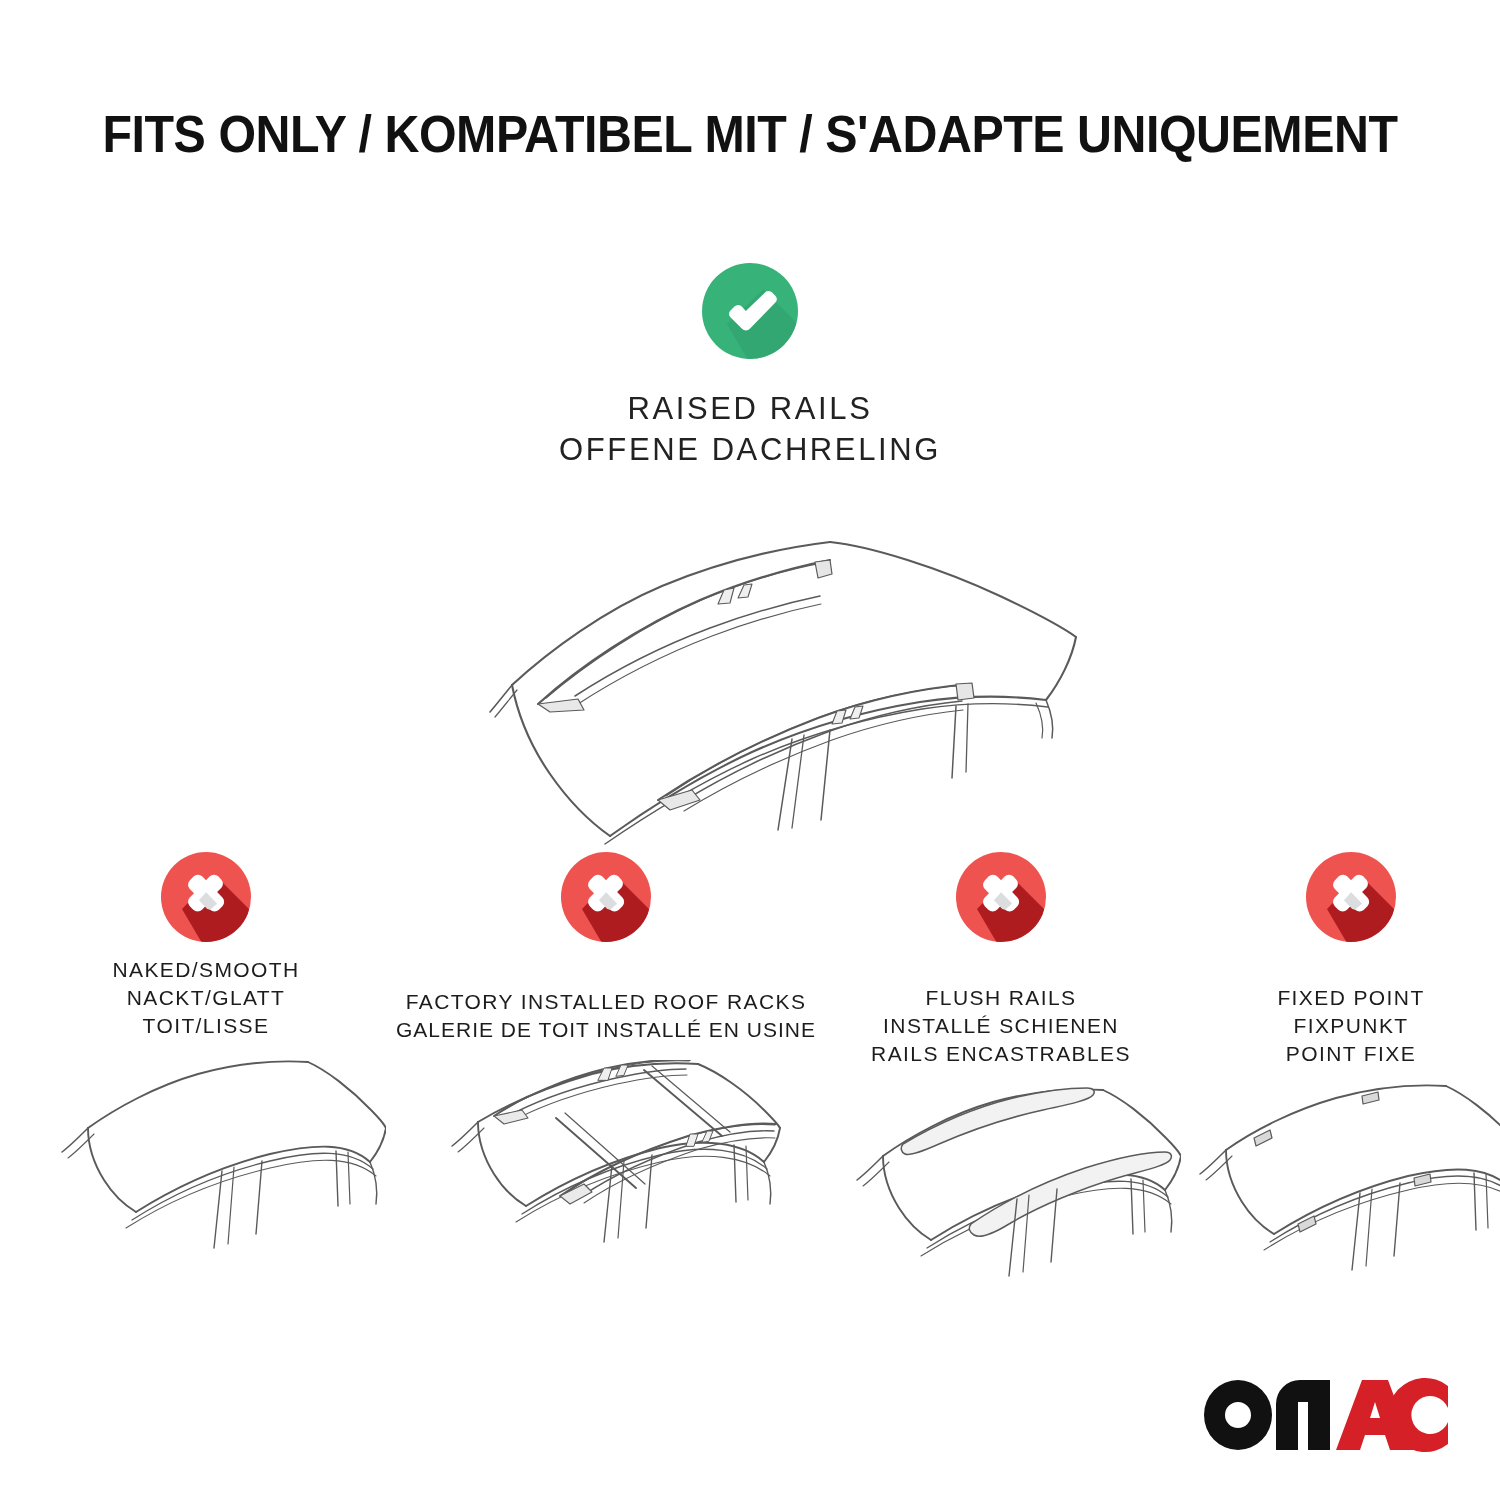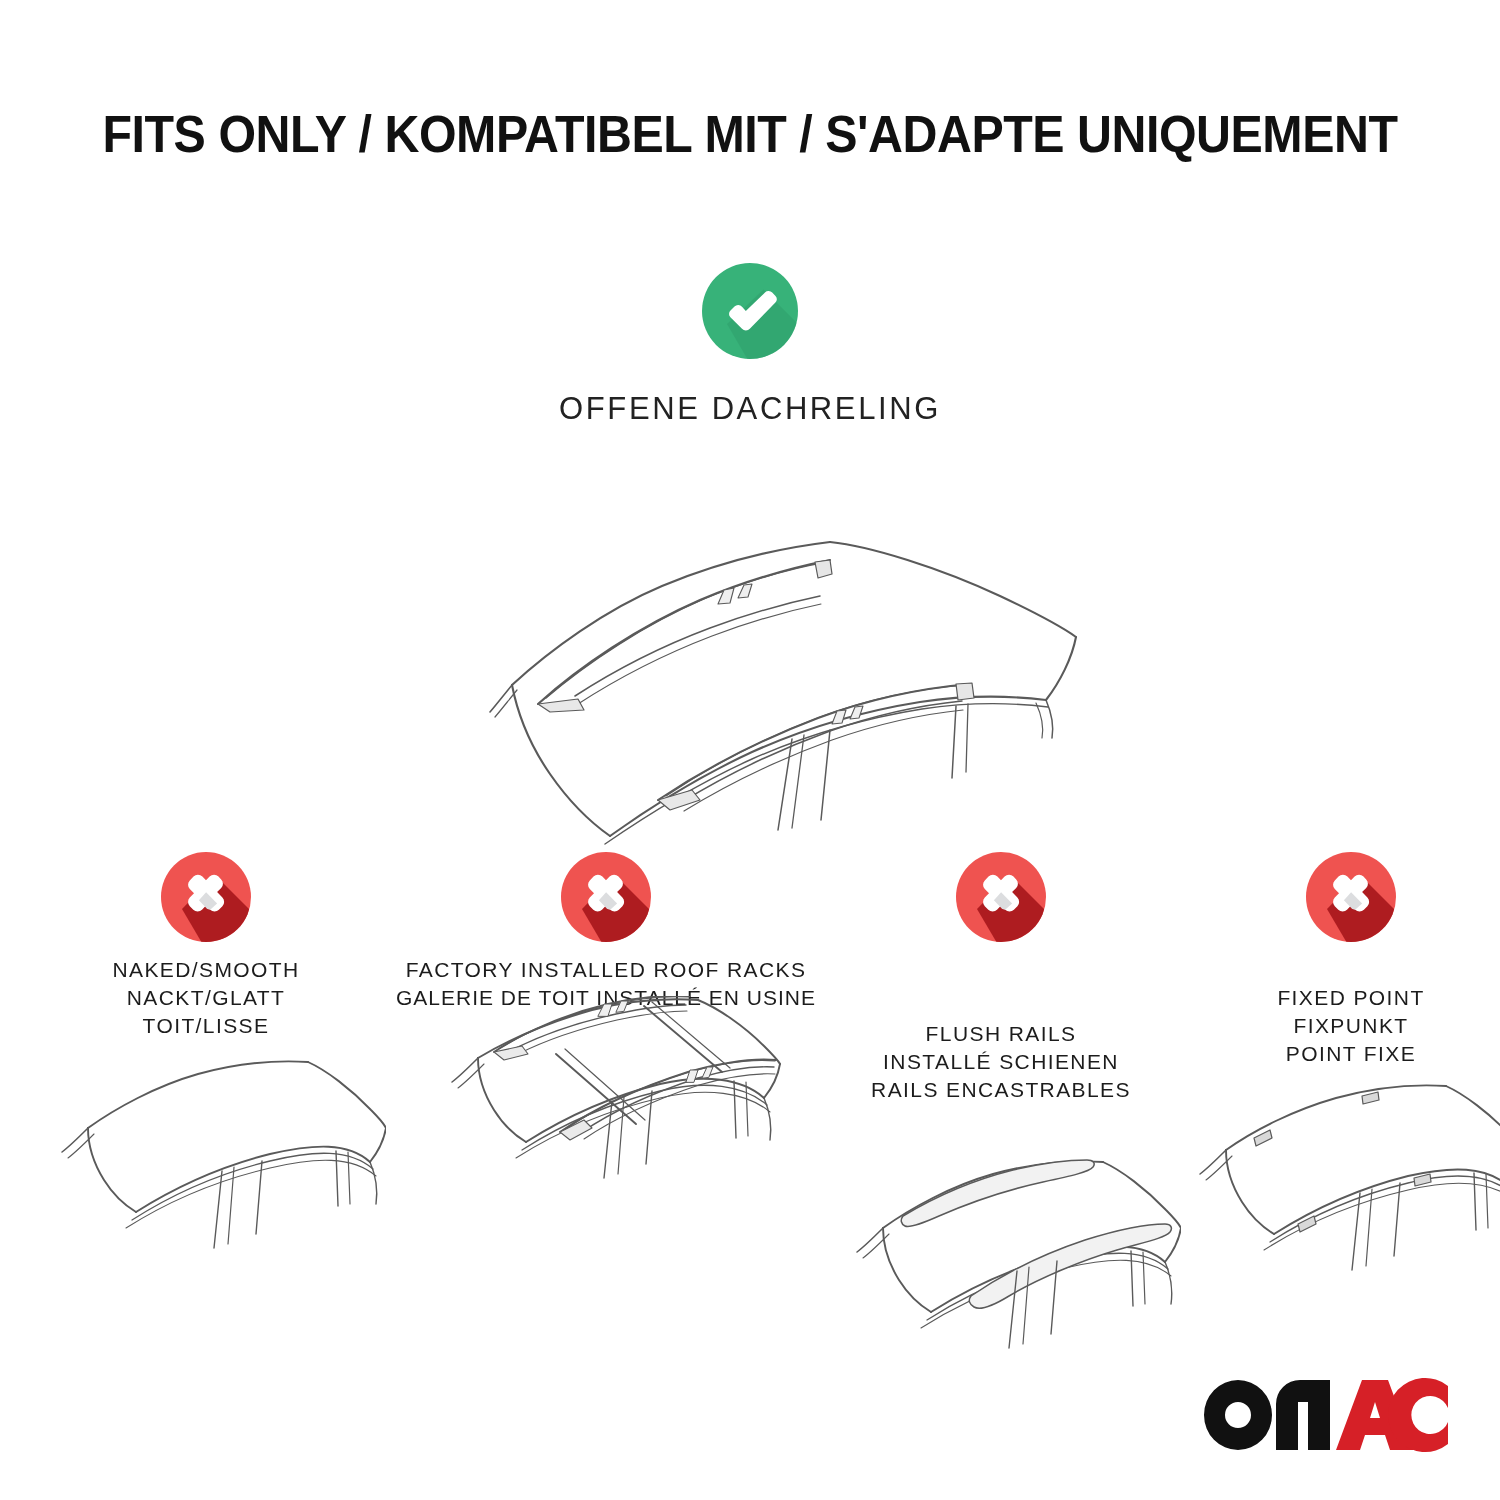--- a/index.html
+++ b/index.html
@@ -66,22 +66,22 @@
     align-items:flex-start;
     margin-left:16px;
   }
   .col{
     position:relative;
     display:flex;
     flex-direction:column;
     align-items:center;
   }
   .col-0{width:380px;}
-  .col-1{width:420px;}
-  .col-2{width:370px;gap:36px;}
+  .col-1{width:420px;gap:32px;}
+  .col-2{width:370px;}
   .col-3{width:330px;}
 
   .col-icon{height:98px;display:flex;align-items:center;justify-content:center;}
   .col-label{
     margin-top:8px;
     text-align:center;
     font-size:21px;
     line-height:28px;
     letter-spacing:1.4px;
     color:#1c1c1c;
@@ -118,20 +118,21 @@
         <circle cx="49" cy="49" r="48" fill="#37b279"></circle>
         <g clip-path="url(#ccircle)">
           <path d="M62.5 27.5 L98 63 L98 98 L47 98 L26 62 Z" fill="#2f9e6c" opacity="0.55"></path>
         </g>
         <path d="M29.5 48.5 L33.5 44.5 A5 5 0 0 1 41 44.8 L44.8 49 L64 30.5 A5 5 0 0 1 71.2 30.6 L74.5 34 A4.6 4.6 0 0 1 74.4 40.6 L48.8 66.8 A5.4 5.4 0 0 1 41 66.7 L29.4 55.3 A4.8 4.8 0 0 1 29.5 48.5 Z" fill="#ffffff"></path>
       </svg>
     </span>
   </div>
 
   <div class="main-label">
+    <div>RAISED RAILS</div>
     <div>OFFENE DACHRELING</div>
   </div>
 </div>
 
 <div class="hero-illu">
   <svg width="700" height="350" viewBox="0 0 700 350" fill="none" stroke="#5a5a5a" stroke-width="2.1" stroke-linecap="round" stroke-linejoin="round">
 
     <path d="M112 185 C150 150 205 110 262 86 C320 62 380 48 430 42"></path>
     <path d="M430 42 C470 46 540 68 600 96 C636 113 662 127 676 137"></path>
     <path d="M112 185 C118 216 132 248 150 274 C168 300 190 322 210 336"></path>

